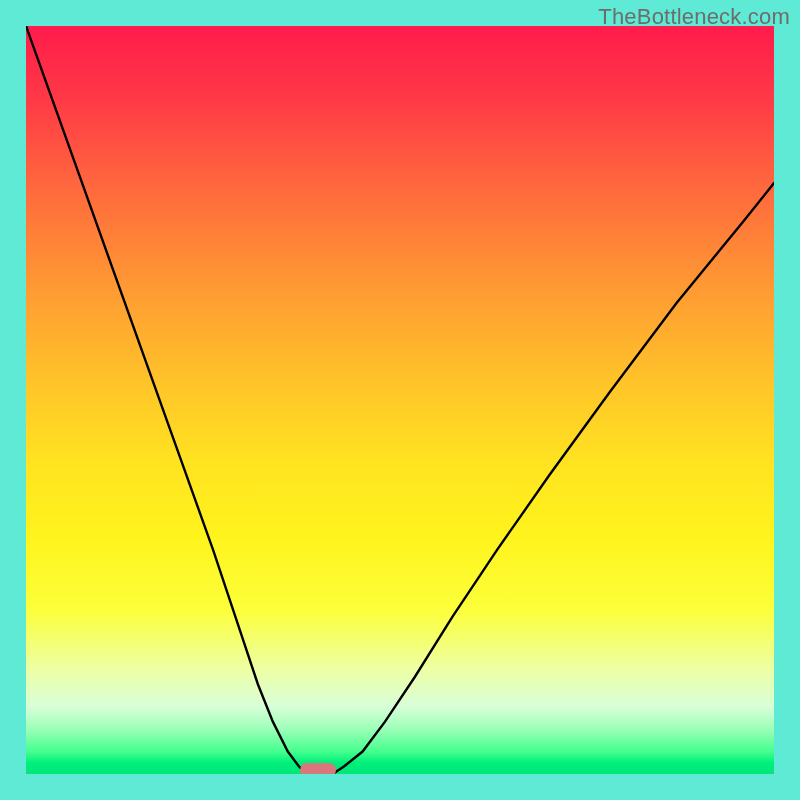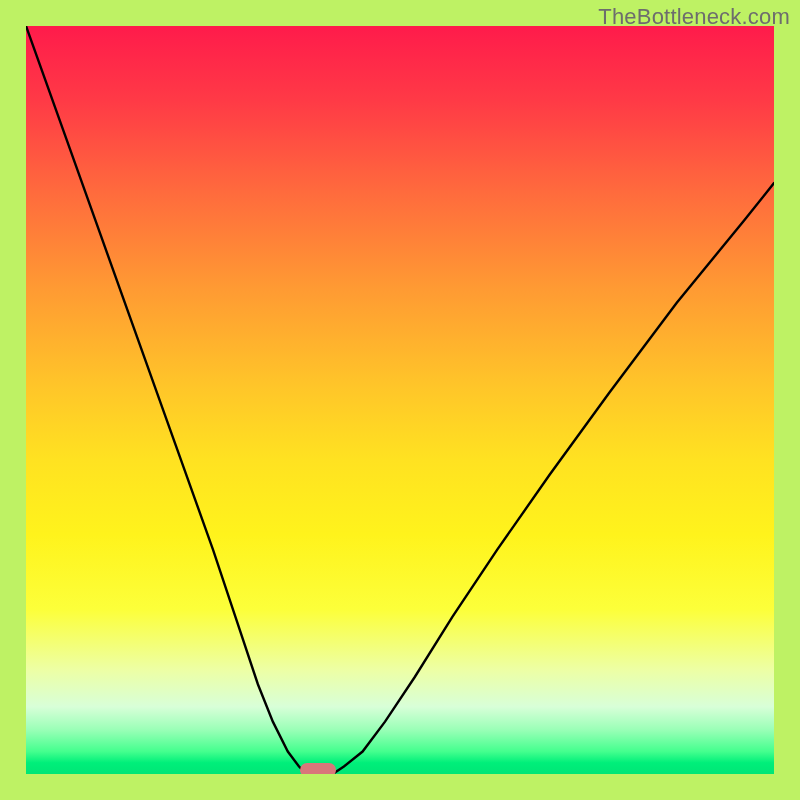--- a/index.html
+++ b/index.html
@@ -7,21 +7,21 @@
     padding: 0;
     width: 800px;
     height: 800px;
     overflow: hidden;
     background: #000;
     font-family: Arial, Helvetica, sans-serif;
   }
   .frame {
     position: absolute;
     inset: 0;
-    background: #bef264;
+    background: #5eead4;
   }
   .plot-area {
     position: absolute;
     left: 26px;
     top: 26px;
     width: 748px;
     height: 748px;
     overflow: hidden;
   }
   .gradient {

